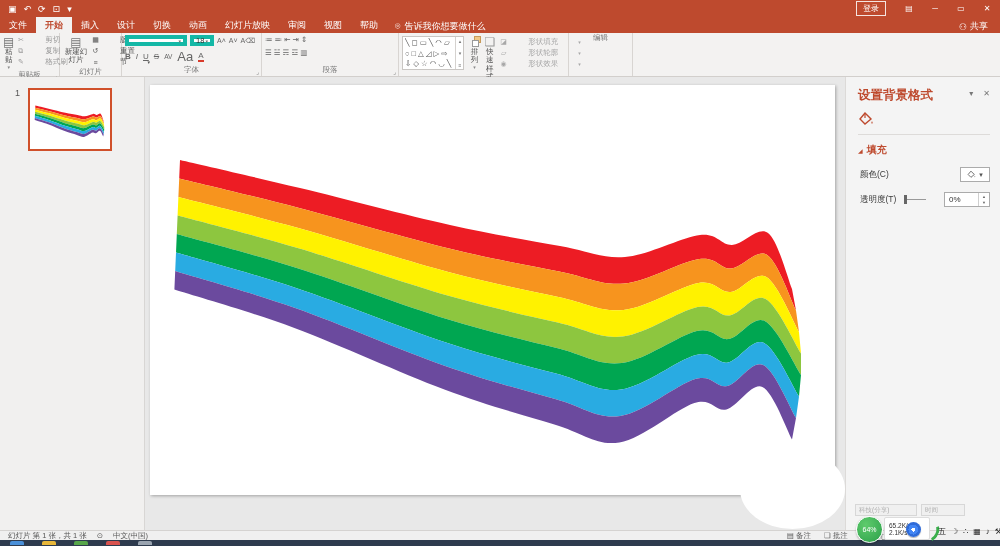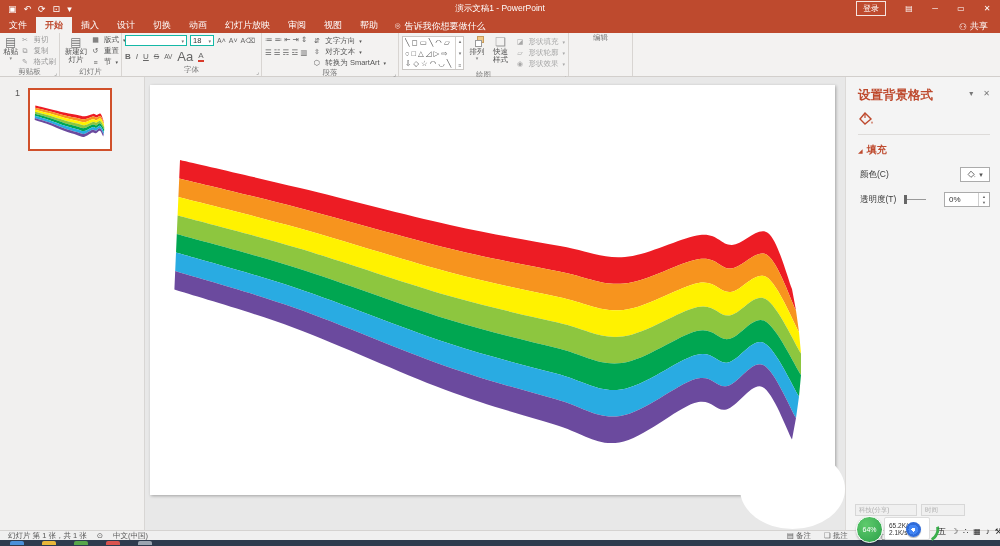--- a/index.html
+++ b/index.html
@@ -25,23 +25,23 @@
 
   
   .ribbon { position:absolute; left:0; top:33px; width:1000px; height:44px; background:#F3F2F1; border-bottom:1px solid #D2CFCC; display:flex; }
   .rgroup { position:relative; height:100%; border-right:1px solid #D8D5D2; display:flex; flex-direction:column; }
   .rgroup .content { flex:1; display:flex; padding:2px 3px 0 3px; gap:2px; }
   .rgroup .glabel { height:11px; text-align:center; font-size:7.5px; color:#7A7A7A; position:relative; }
   .launcher { position:absolute; right:2px; bottom:1px; font-size:6px; color:#8A8A8A; }
   .bigbtn { display:flex; flex-direction:column; align-items:center; justify-content:flex-start; font-size:7.5px; color:#555; text-align:center; line-height:1.1; padding-top:1px; }
   .bigbtn .bicon { font-size:12px; line-height:12px; color:#777; }
   .minicol { display:flex; flex-direction:column; justify-content:flex-start; gap:1px; }
-  .miniitem { display:flex; align-items:center; gap:4px; font-size:7.5px; color:#9A9A9A; white-space:nowrap; }
+  .miniitem { display:flex; align-items:center; gap:20px; font-size:7.5px; color:#9A9A9A; white-space:nowrap; }
   .miniitem .micon { font-size:7px; width:9px; text-align:center; }
-  .combo { background:#fff; border:1px solid #14b8a6; height:11px; display:flex; align-items:center; font-size:7.5px; padding:0 2px; color:#333; }
+  .combo { background:#fff; border:4px solid #14b8a6; height:11px; display:flex; align-items:center; font-size:7.5px; padding:0 2px; color:#333; }
   .combo .arr { margin-left:auto; font-size:5px; color:#777; }
   .iconrow { display:flex; align-items:center; gap:3px; font-size:8px; color:#666; }
   .gallery { border:1px solid #C9C6C3; background:#fff; width:66px; height:34px; margin-top:1px; display:flex; }
   .gal-rows { flex:1; display:flex; flex-direction:column; justify-content:space-between; padding:1px 2px; }
   .gal-rows div { font-size:7.5px; letter-spacing:2px; color:#555; white-space:nowrap; overflow:hidden; }
   .gal-sb { width:8px; border-left:1px solid #D5D2CF; display:flex; flex-direction:column; align-items:center; justify-content:space-between; font-size:5px; color:#777; padding:1px 0; }
   .fillcol .miniitem { color:#A8A8A8; }
   .arrange-icon { width:12px; height:12px; position:relative; }
   .arrange-icon i { position:absolute; width:7px; height:7px; border:1px solid #C89B5A; background:#F0C987; }
   .arrange-icon i:nth-child(2) { left:4px; top:4px; background:#fff; border-color:#9a9a9a; }
@@ -103,21 +103,20 @@
 <div id="app">
 
   <div class="titlebar">
     <div class="qat">
       <span>▣</span>
       <span>↶</span>
       <span>⟳</span>
       <span>⊡</span>
       <span>▾</span>
     </div>
-    <div class="title-center">演示文稿1  -  PowerPoint</div>
     <div class="title-right">
       <span class="signin">登录</span>
       <span class="wbtn">▤</span>
       <span class="wbtn">─</span>
       <span class="wbtn">▭</span>
       <span class="wbtn">✕</span>
     </div>
   </div>
 
   <div class="tabrow">
@@ -222,37 +221,20 @@
       </div>
       <div class="glabel"><span>字体</span><span class="launcher">⌟</span></div>
     </div>
 
     <div class="rgroup" style="width:137px;">
       <div class="content" style="gap:5px;">
         <div style="display:flex;flex-direction:column;gap:4px;">
           <div class="iconrow" style="font-size:7.5px;">≔  ≕  ⇤ ⇥  ⇕</div>
           <div class="iconrow" style="font-size:7.5px;">☰ ☱ ☴ ☲  ▥</div>
         </div>
-        <div class="minicol" style="padding-top:1px;">
-          <div class="miniitem" style="color:#555;">
-              <span class="micon">⇵</span>
-              <span>文字方向</span>
-              <span style="font-size:5px;">▾</span>
-            </div>
-          <div class="miniitem" style="color:#555;">
-              <span class="micon">⇳</span>
-              <span>对齐文本</span>
-              <span style="font-size:5px;">▾</span>
-            </div>
-          <div class="miniitem" style="color:#555;">
-              <span class="micon">⬡</span>
-              <span>转换为 SmartArt</span>
-              <span style="font-size:5px;">▾</span>
-            </div>
-        </div>
       </div>
       <div class="glabel"><span>段落</span><span class="launcher">⌟</span></div>
     </div>
 
     <div class="rgroup" style="width:170px;">
       <div class="content" style="gap:4px;">
         <div class="gallery">
           <div class="gal-rows">
             <div>╲◻▭╲◠▱</div>
             <div>○□△◿▷⇨</div>

